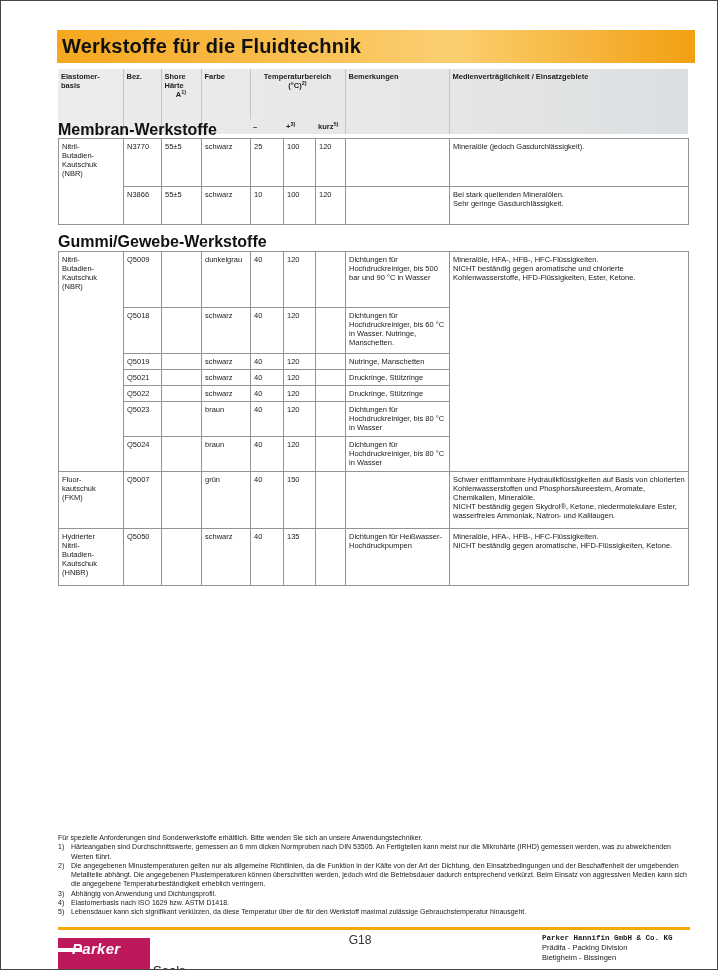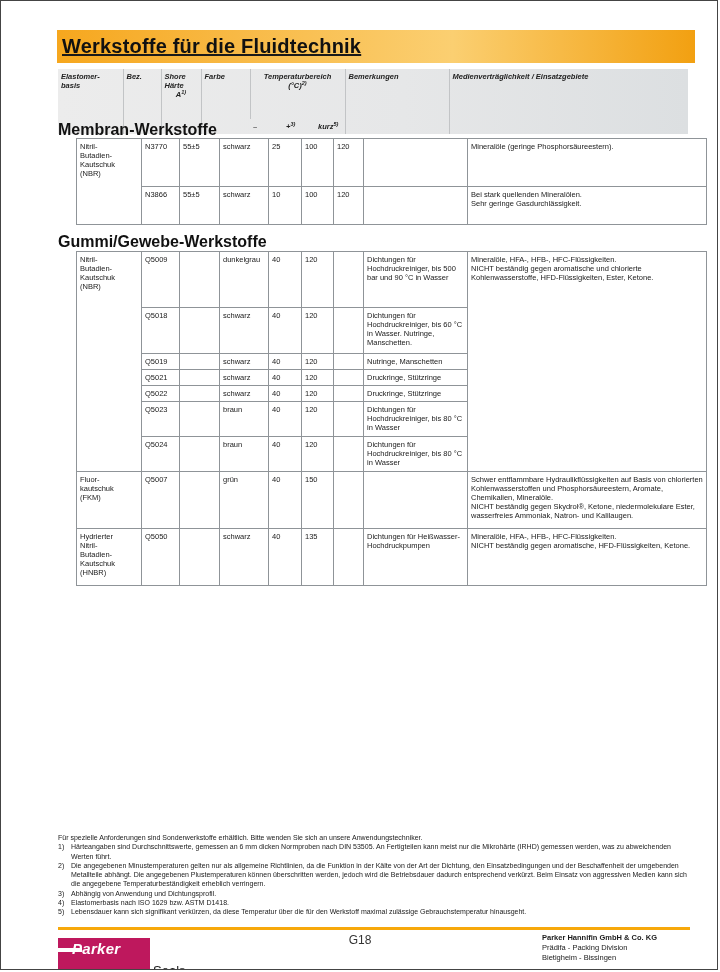--- a/index.html
+++ b/index.html
@@ -2,66 +2,66 @@
 <html><head>
 <meta charset="utf-8">
 <style>
   * { margin:0; padding:0; box-sizing:border-box; }
   html,body { background:#fff; }
   body { font-family:"Liberation Sans","DejaVu Sans",sans-serif; color:#1a1a1a; }
   #page { position:relative; width:718px; height:970px; background:#fff; border:1px solid #444; overflow:hidden; }
 
   
   .title-banner { position:absolute; left:56px; top:29px; width:638px; height:33px;
-    background:linear-gradient(90deg,#F6A71E 0%,#F8B945 28%,#FBCF71 62%,#F2A011 100%);text-decoration:underline; }
+    background:linear-gradient(90deg,#F6A71E 0%,#F8B945 28%,#FBCF71 62%,#F2A011 100%); }
   .title-banner h1 { font-size:20px; font-weight:bold; color:#111; line-height:33px; padding-left:5px; letter-spacing:.2px; }
 
   
   table { border-collapse:collapse; table-layout:fixed; width:630px; }
   col.c-elast{width:65px} col.c-bez{width:38px} col.c-shore{width:40px} col.c-farbe{width:49px}
   col.c-tmin{width:33px} col.c-tplus{width:32px} col.c-kurz{width:30px}
   col.c-bem{width:104px} col.c-med{width:239px}
 
   
   .hdr-wrap { position:absolute; left:57px; top:68px; }
   table.hdr { background:linear-gradient(90deg,#ECECEC 0%,#E6E7E8 55%,#DCDFE1 100%); }
   table.hdr th { font-size:7.5px; font-weight:bold; text-align:left; vertical-align:top;
-    padding:3px 3px 6px 3px; line-height:9px; border-left:1px solid #C2C4C6; color:#222;font-style:italic; }
+    padding:3px 3px 6px 3px; line-height:9px; border-left:1px solid #C2C4C6; color:#222; }
   table.hdr th:first-child { border-left:none; }
   table.hdr tr.sub th { vertical-align:bottom; padding-bottom:3px; border-left:none; }
   .pre { white-space:pre-line; }
   .sup { font-size:5.5px; vertical-align:super; line-height:0; }
   .th-center { text-align:center; display:block; }
   .hdr-h { height:50px; }
 
   
   .section-heading { position:absolute; left:57px; font-size:16px; font-weight:bold; color:#111; }
 
   
-  .tbl { position:absolute; left:75px; }
+  .tbl { position:absolute; left:57px; }
   .tbl td { border:1px solid #8F9498; font-size:7.5px; line-height:9px; vertical-align:top;
     padding:3px 3px; color:#1a1a1a; white-space:pre-line; overflow:hidden; }
   .tbl { border:1px solid #6E7376; }
 
   
   .footnotes { position:absolute; left:57px; top:832px; width:632px; font-size:7px; line-height:9.3px; color:#1a1a1a; }
   .fn-row { display:flex; }
   .fn-num { width:13px; flex:0 0 13px; }
   .fn-text { flex:1; }
 
   
   .footer-rule { position:absolute; left:57px; top:926px; width:632px; height:3px; background:#F7A80A; }
   .footer-logo { position:absolute; left:57px; top:937px; display:flex; align-items:flex-end; }
   .logo-box { position:relative; background:#be185d; color:#fff; width:92px; height:39px; overflow:visible; }
   .logo-dash { position:absolute; left:-2px; top:10px; width:26px; height:3.5px; background:#fff; }
   .logo-word { position:absolute; left:14px; top:2px; font-size:15px; font-weight:bold; font-style:italic; letter-spacing:.3px; }
   .logo-seals { font-size:13px; color:#1a1a1a; margin-left:3px; line-height:13px; }
   .page-number { position:absolute; left:0; top:932px; width:718px; text-align:center; font-size:12px; color:#333; }
   .footer-address { position:absolute; left:541px; top:932px; font-size:7.5px; line-height:10px; color:#1a1a1a; }
-  .footer-address .company { font-weight:bold; }
+  .footer-address .company { font-weight:bold;font-family:Liberation Mono, monospace; }
 </style>
 </head>
 <body>
 
 <div id="page">
 
   <div class="title-banner">
     <h1>Werkstoffe für die Fluidtechnik</h1>
   </div>
 
@@ -125,21 +125,21 @@
 Butadien-
 Kautschuk
 (NBR)</td>
       <td>N3770</td>
       <td>55±5</td>
       <td>schwarz</td>
       <td>25</td>
       <td>100</td>
       <td>120</td>
       <td></td>
-      <td>Mineralöle (geringe Phosphorsäureestern).</td>
+      <td>Mineralöle (jedoch Gasdurchlässigkeit).</td>
     </tr>
     <tr style="height:38px">
       <td>N3866</td>
       <td>55±5</td>
       <td>schwarz</td>
       <td>10</td>
       <td>100</td>
       <td>120</td>
       <td></td>
       <td>Bei stark quellenden Mineralölen.

